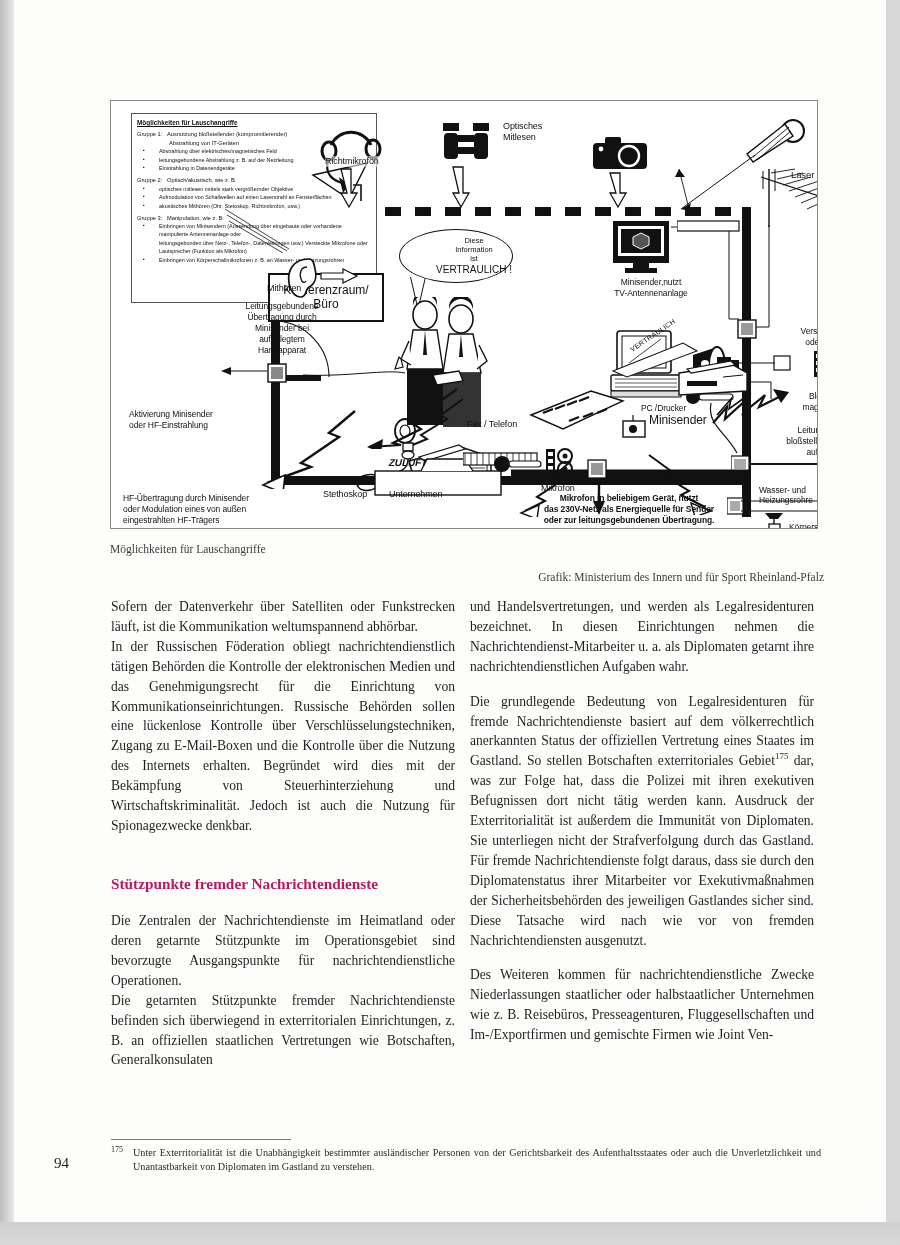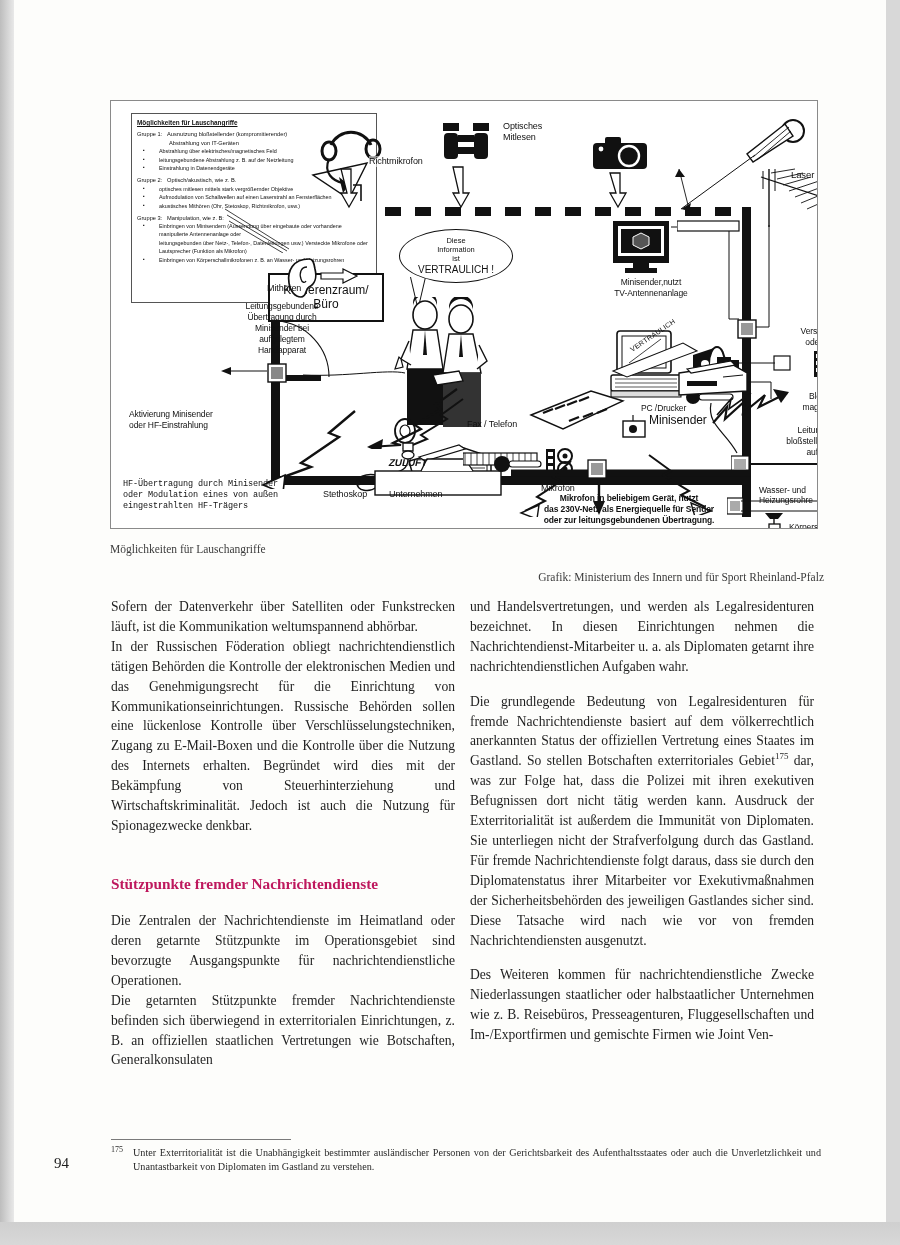--- a/index.html
+++ b/index.html
@@ -65,21 +65,21 @@
     position:absolute;left:157px;top:172px;width:112px;height:45px;
     background:#fff;border:2px solid #111;
     display:flex;align-items:center;justify-content:center;
     font-family:"Liberation Sans",sans-serif;font-size:12px;line-height:1.1;text-align:center;color:#111;
   }
 
   
   .bubble{
     position:absolute;left:288px;top:128px;width:112px;height:52px;
     border:1.6px solid #111;border-radius:50%;background:#fff;
-    display:flex;align-items:center;justify-content:center;text-align:center;
+    display:flex;align-items:center;justify-content:flex-end;text-align:center;
     font-family:"Liberation Sans",sans-serif;font-size:7.5px;line-height:1.25;color:#111;
   }
   .bubble .big{font-size:10px;margin-top:48px;}
   .bubble-tail{position:absolute;left:300px;top:176px;width:0;height:0;
     border-left:7px solid transparent;border-right:7px solid transparent;border-top:30px solid #fff;
     filter:drop-shadow(1px 0 0 #111) drop-shadow(-1px 0 0 #111);}
 
   
   .ic{position:absolute;}
 
@@ -182,21 +182,21 @@
 
       <svg class="ic" style="left:198px;top:14px;" width="78" height="92">
         <path d="M22 30 A22 22 0 0 1 62 30" fill="none" stroke="#111" stroke-width="3"></path>
         <ellipse cx="20" cy="36" rx="7" ry="9" fill="none" stroke="#111" stroke-width="3"></ellipse>
         <ellipse cx="64" cy="34" rx="7" ry="9" fill="none" stroke="#111" stroke-width="3"></ellipse>
         <path d="M20 44 C14 58 24 66 34 68" fill="none" stroke="#111" stroke-width="2.2"></path>
         <path d="M4 60 L58 48 L40 84 Z" fill="none" stroke="#111" stroke-width="1.4"></path>
         <path d="M30 62 L40 70 L34 78 Z" fill="#111"></path>
         <path d="M44 70 L52 70 L52 86" fill="none" stroke="#111" stroke-width="1.6"></path>
       </svg>
-      <div class="lbl" style="left:214px;top:55px;font-size:9px;background:rgba(255,255,255,0.55);margin-left:44px;">Richtmikrofon</div>
+      <div class="lbl" style="left:214px;top:55px;font-size:9px;background:rgba(255,255,255,0.55);">Richtmikrofon</div>
 
       <svg class="ic" style="left:228px;top:66px;" width="22" height="42">
         <path d="M2 2 L12 2 L12 26 L18 26 L10 40 L2 26 L8 26 Z" fill="#fff" stroke="#111" stroke-width="1.3"></path>
       </svg>
 
       <svg class="ic" style="left:328px;top:18px;" width="56" height="46">
         <rect x="4" y="4" width="16" height="8" fill="#111"></rect>
           <rect x="34" y="4" width="16" height="8" fill="#111"></rect>
         <rect x="5" y="14" width="14" height="26" rx="4" fill="#111"></rect>
           <rect x="35" y="14" width="14" height="26" rx="4" fill="#111"></rect>
@@ -446,21 +446,21 @@
         <path d="M60 64 L76 56 L74 70 Z" fill="#111"></path>
         <path d="M156 16 L134 32 L140 36 L114 52 L120 56 L96 66" fill="none" stroke="#111" stroke-width="2"></path>
       </svg>
       <svg class="ic" style="left:118px;top:308px;" width="130" height="80">
         <path d="M126 2 L100 24 L110 28 L72 54 L82 58 L38 74" fill="none" stroke="#111" stroke-width="2.4"></path>
         <path d="M34 76 L56 66 L54 84 Z" fill="#fff" stroke="#111" stroke-width="1.6"></path>
       </svg>
 
       <div class="lbl" style="left:18px;top:308px;font-size:8.5px;white-space:pre;line-height:1.32;">Aktivierung Minisender
 oder HF-Einstrahlung</div>
-      <div class="lbl" style="left:12px;top:378px;font-size:8.5px;white-space:pre;line-height:1.32;font-family:Liberation Mono, monospace;">HF-Übertragung durch Minisender
+      <div class="lbl" style="left:12px;top:392px;font-size:8.5px;white-space:pre;line-height:1.32;">HF-Übertragung durch Minisender
 oder Modulation eines von außen
 eingestrahlten HF-Trägers</div>
 
       <svg class="ic" style="left:244px;top:340px;" width="64" height="54">
         <path d="M48 2 L58 2 L58 10 L48 10 Z" fill="#fff" stroke="#111" stroke-width="1.3"></path>
         <ellipse cx="53" cy="14" rx="6" ry="4" fill="#fff" stroke="#111" stroke-width="1.3"></ellipse>
         <path d="M53 18 C53 34 34 30 28 38" fill="none" stroke="#111" stroke-width="1.4"></path>
         <path d="M28 38 C18 30 2 34 2 42 C2 50 14 52 22 46" fill="none" stroke="#111" stroke-width="1.4"></path>
         <circle cx="3" cy="42" r="2.5" fill="#111"></circle>
         <path d="M24 40 L32 38 L30 46 Z" fill="#111"></path>

